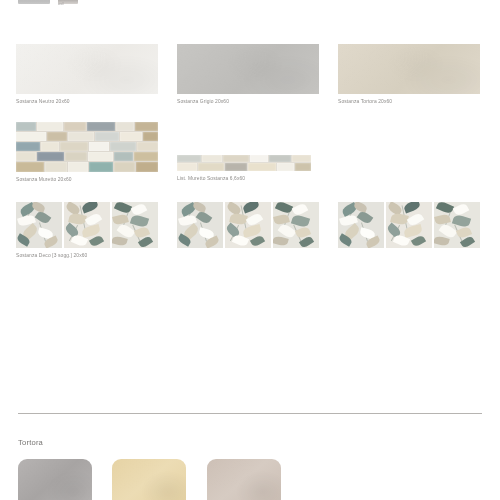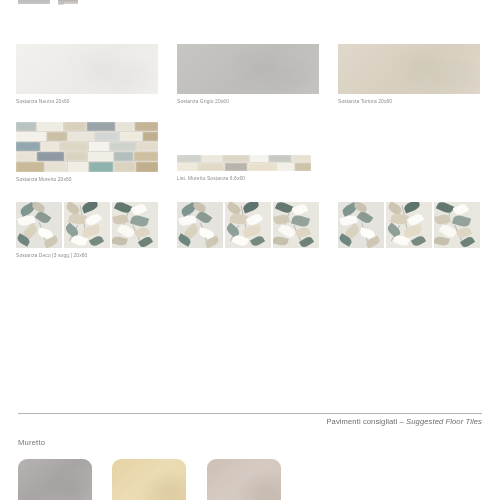--- a/index.html
+++ b/index.html
@@ -346,24 +346,21 @@
             <div class="leaf r" style="left: 23px; top: 26px; width: 14px; height: 9px; background: rgb(222, 214, 194); transform: rotate(-22deg);"></div>
             <div class="leaf" style="left: 0px; top: 35px; width: 15px; height: 8px; background: rgb(198, 191, 174); transform: rotate(14deg);"></div>
             <div class="leaf r" style="left: 27px; top: 36px; width: 13px; height: 8px; background: rgb(110, 130, 121); transform: rotate(-34deg);"></div>
           </div>
         </div>
       </div>
     </div>
 
   <div class="rule" style="top:413px"></div>
 
-  <div class="footer-note" style="top:417px">
-    <span>Pavimenti consigliati</span><span> – </span><span class="it">Suggested Floor Tiles</span>
-  </div>
-
-  <div class="section-title" style="top:438px">Muretto</div>
+
+  <div class="section-title" style="top:438px">Tortora</div>
   <div id="floor-swatches">
       <div class="floor-swatch" style="left: 18px; top: 459px; background: linear-gradient(140deg, rgb(182, 179, 178) 0%, rgb(167, 164, 163) 50%, rgb(182, 179, 178) 100%);"></div>
       <div class="floor-swatch" style="left: 112px; top: 459px; background: linear-gradient(140deg, rgb(230, 211, 165) 0%, rgb(236, 220, 180) 50%, rgb(230, 211, 165) 100%);"></div>
       <div class="floor-swatch" style="left: 207px; top: 459px; background: linear-gradient(140deg, rgb(205, 192, 182) 0%, rgb(214, 203, 194) 50%, rgb(205, 192, 182) 100%);"></div>
     </div>
 
 </div>
 
 </body></html>

